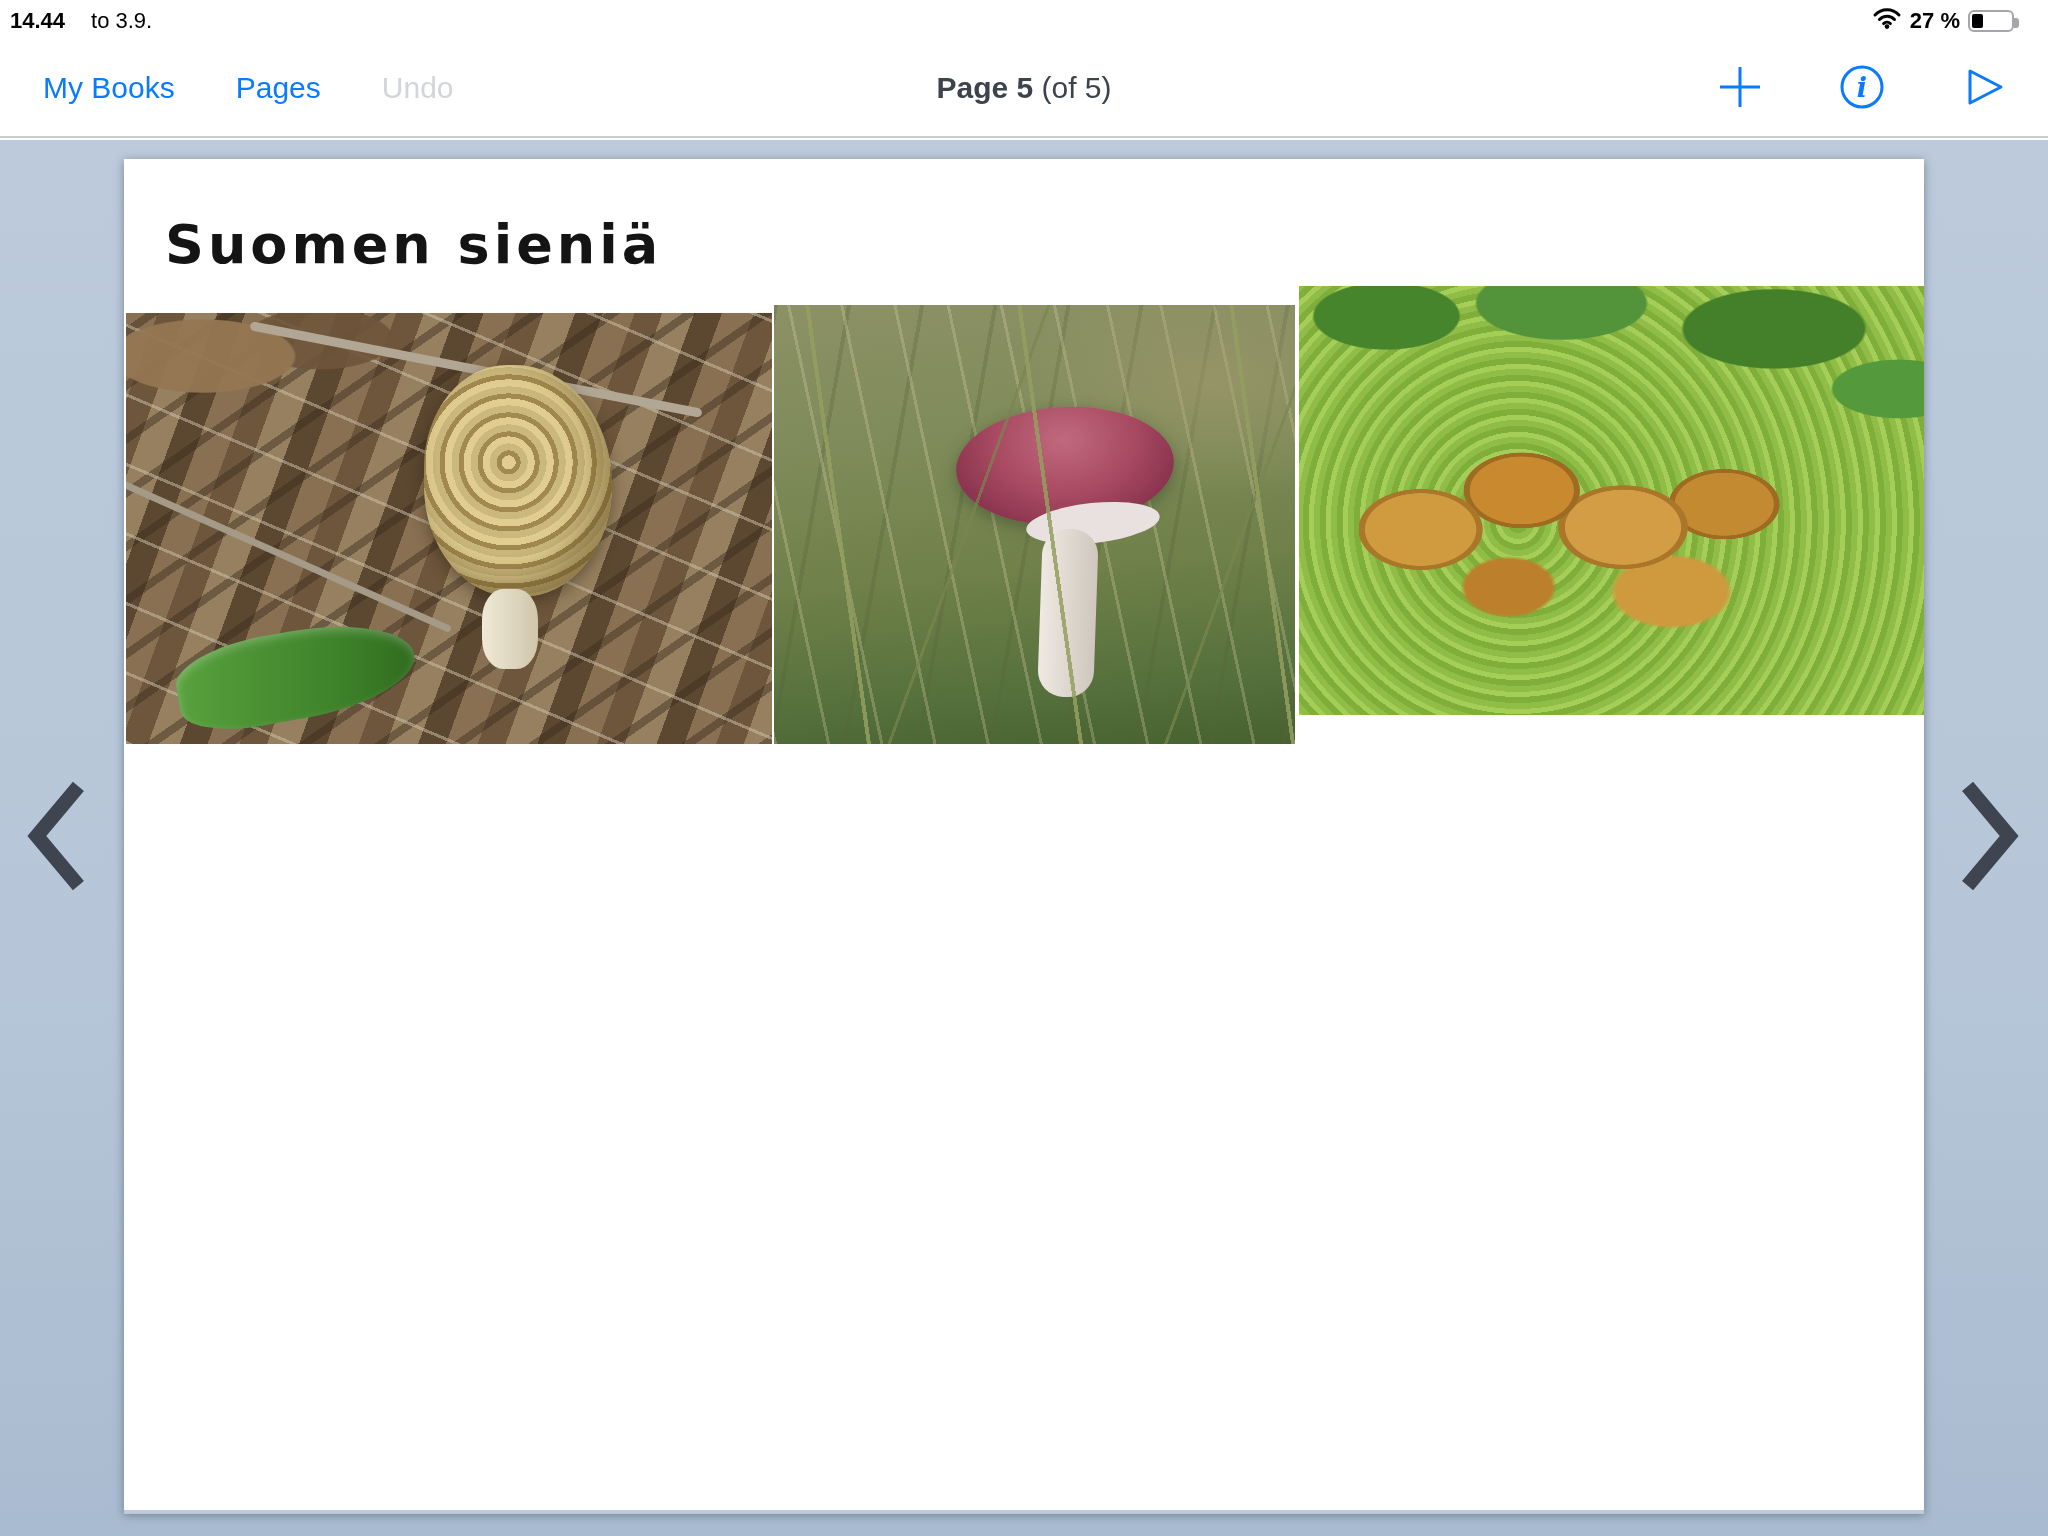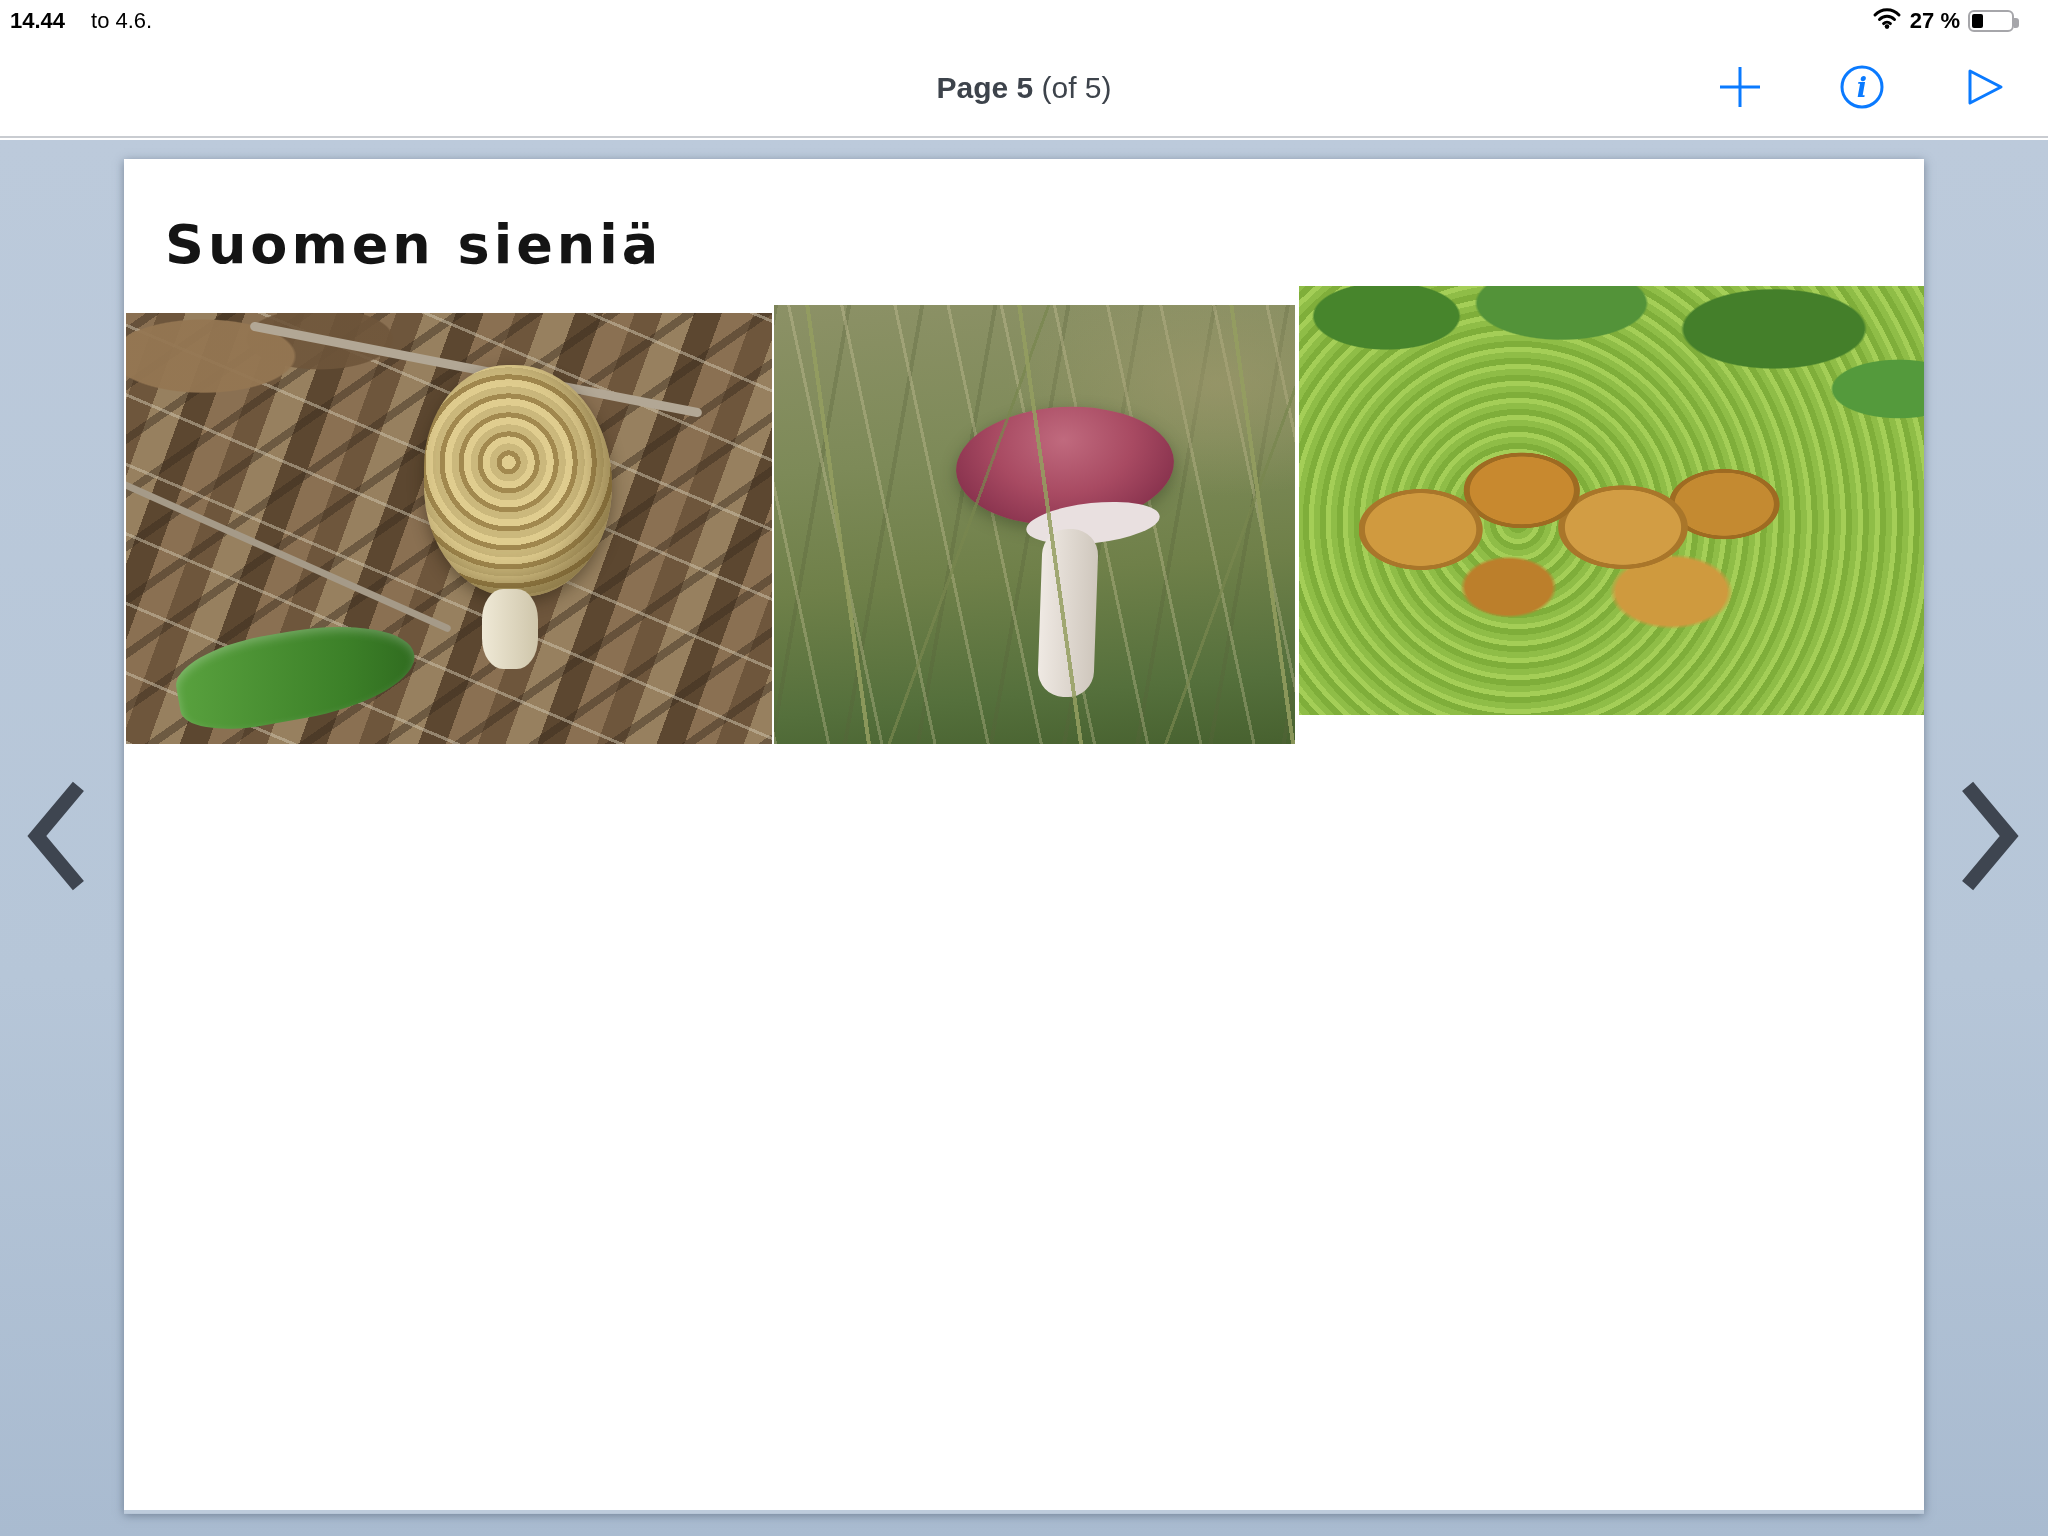--- a/index.html
+++ b/index.html
@@ -224,40 +224,45 @@
     background:linear-gradient(to top, rgba(58,54,30,.55), transparent 85%); }
 </style>
 </head>
 <body>
 
 <div class="screen">
 
   <div class="statusbar">
     <div class="sb-left">
       <span class="sb-time">14.44</span>
-      <span class="sb-date">to 4.6.</span>
+      <span class="sb-date">to 3.9.</span>
     </div>
     <div class="sb-right">
       <span>
         <svg width="30" height="24" viewBox="0 0 30 24" fill="none">
           <path d="M3 9 A16.5 16.5 0 0 1 27 9" stroke="#000" stroke-width="3" stroke-linecap="round"></path>
           <path d="M7.5 13.5 A10.5 10.5 0 0 1 22.5 13.5" stroke="#000" stroke-width="3" stroke-linecap="round"></path>
           <path d="M11.6 17.6 A5 5 0 0 1 18.4 17.6" stroke="#000" stroke-width="3" stroke-linecap="round"></path>
           <circle cx="15" cy="20.6" r="2.3" fill="#000"></circle>
         </svg>
       </span>
       <span>27 %</span>
       <span class="bat">
         <span class="bat-fill"></span>
         <span class="bat-nub"></span>
       </span>
     </div>
   </div>
 
   <div class="navbar">
+    <div class="nav-left">
+      <button class="nav-btn">My Books</button>
+      <button class="nav-btn">Pages</button>
+      <button class="nav-btn disabled">Undo</button>
+    </div>
     <div class="nav-center"><span class="pg-bold">Page 5</span><span> (of 5)</span></div>
     <div class="nav-right">
       <button class="icon-btn">
         <span>
           <svg width="46" height="46" viewBox="0 0 46 46" fill="none">
             <path d="M23 3 V43 M3 23 H43" stroke="#0a7aff" stroke-width="3"></path>
           </svg>
         </span>
       </button>
       <button class="icon-btn">

